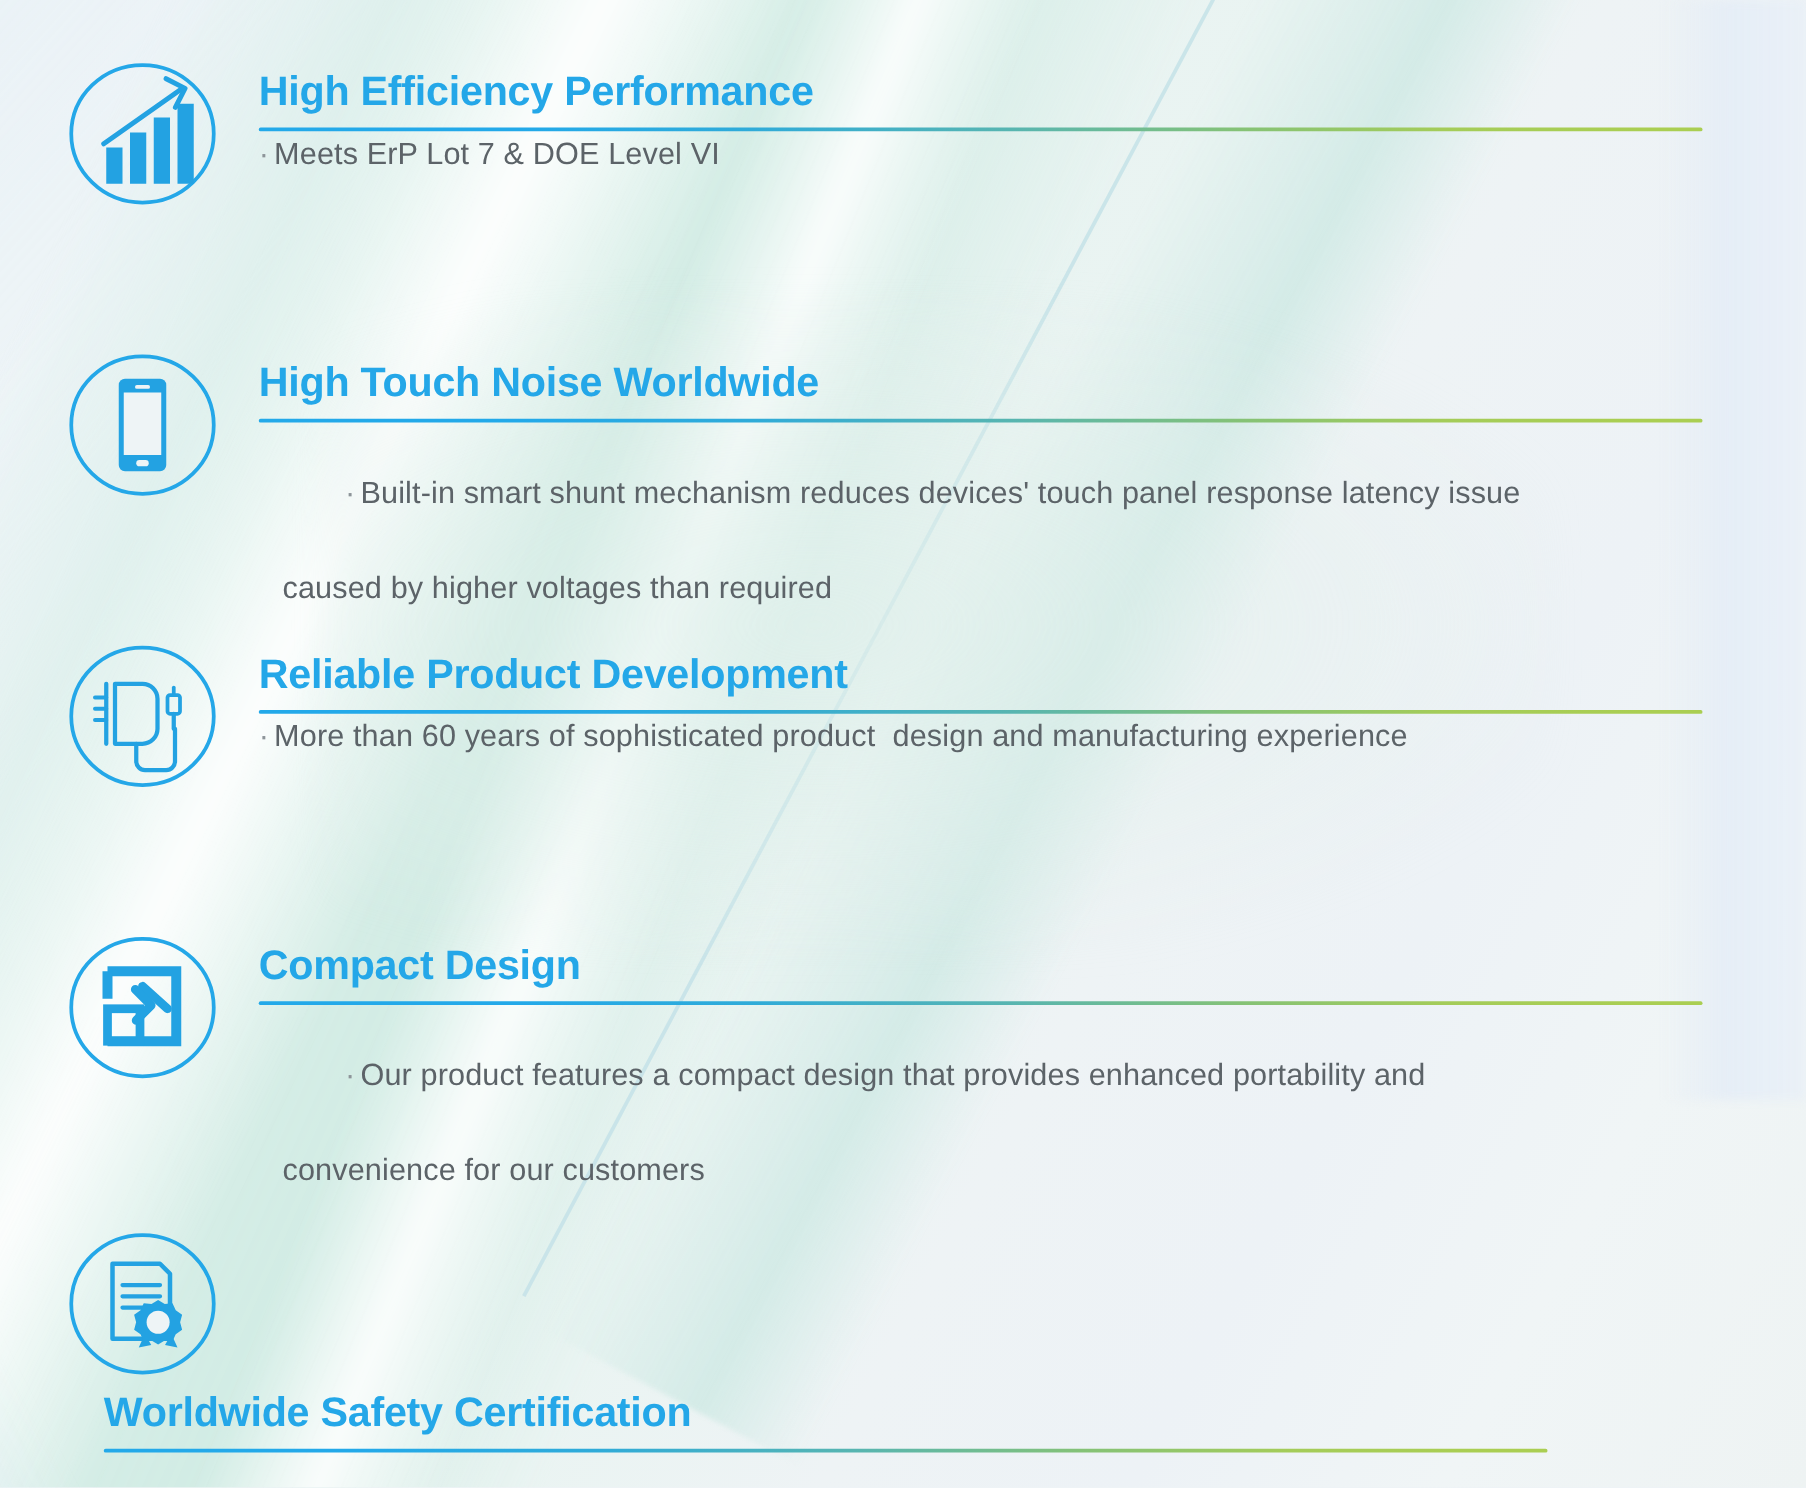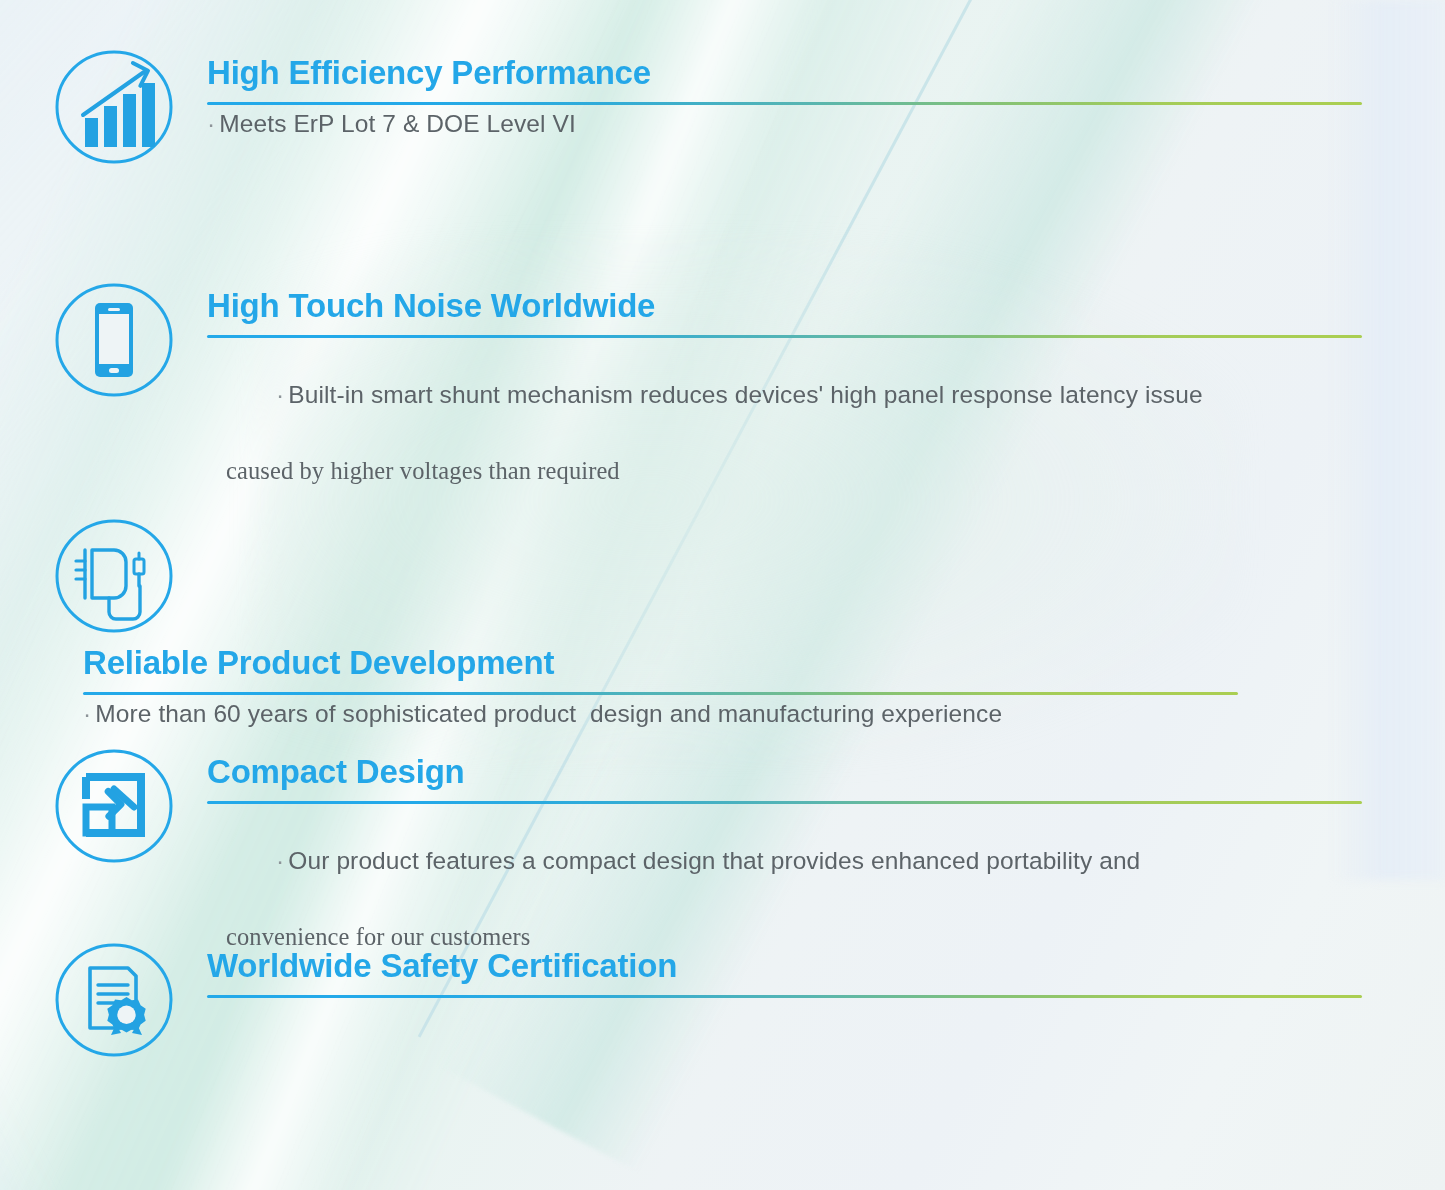--- a/index.html
+++ b/index.html
@@ -205,29 +205,28 @@
   }
 
   .bullet .dot {
     color: #8d9499;
     margin-right: 4px;
   }
 
   .bullet .cont {
     display: block;
     padding-left: 19px;
-    font-family: Liberation Serif, serif;
   }
 
   
   #feature-0 { top: 48px; }
   #feature-1 { top: 281px; }
-  #feature-2 { top: 514px; flex-direction: column; }
+  #feature-2 { top: 514px; }
   #feature-3 { top: 747px; }
-  #feature-4 { top: 941px; }
+  #feature-4 { top: 981px; flex-direction: column; }
 </style>
 </head>
 <body>
 
 <div class="bg-root">
   <div class="bg-band band-tl"></div>
   <div class="bg-band band-green-wide"></div>
   <div class="bg-band band-white-1"></div>
   <div class="bg-band band-white-2"></div>
   <div class="bg-band band-line-1"></div>
@@ -271,21 +270,21 @@
         <rect x="47" y="33" width="30" height="50" fill="#eef4f6"></rect>
         <rect x="56" y="27" width="12" height="3" rx="1.5" fill="#eef4f6"></rect>
         <rect x="57" y="87" width="10" height="5" rx="2.5" fill="#eef4f6"></rect>
       </svg>
     </div>
     <div class="feature-body">
       <div class="feature-title">High Touch Noise Worldwide</div>
       <div class="divider"></div>
       <div class="bullets">
         <div class="bullet">
-          <span class="dot">·</span><span>Built-in smart shunt mechanism reduces devices' high panel response latency issue</span>
+          <span class="dot">·</span><span>Built-in smart shunt mechanism reduces devices' touch panel response latency issue</span>
           <span class="cont">caused by higher voltages than required</span>
         </div>
       </div>
     </div>
   </div>
 
   <div class="feature" id="feature-2">
     <div class="icon-badge">
       <svg width="124" height="118" viewBox="0 0 124 118" fill="none">
         <ellipse cx="62" cy="59" rx="57" ry="55" stroke="#24a7e8" stroke-width="3"></ellipse>

